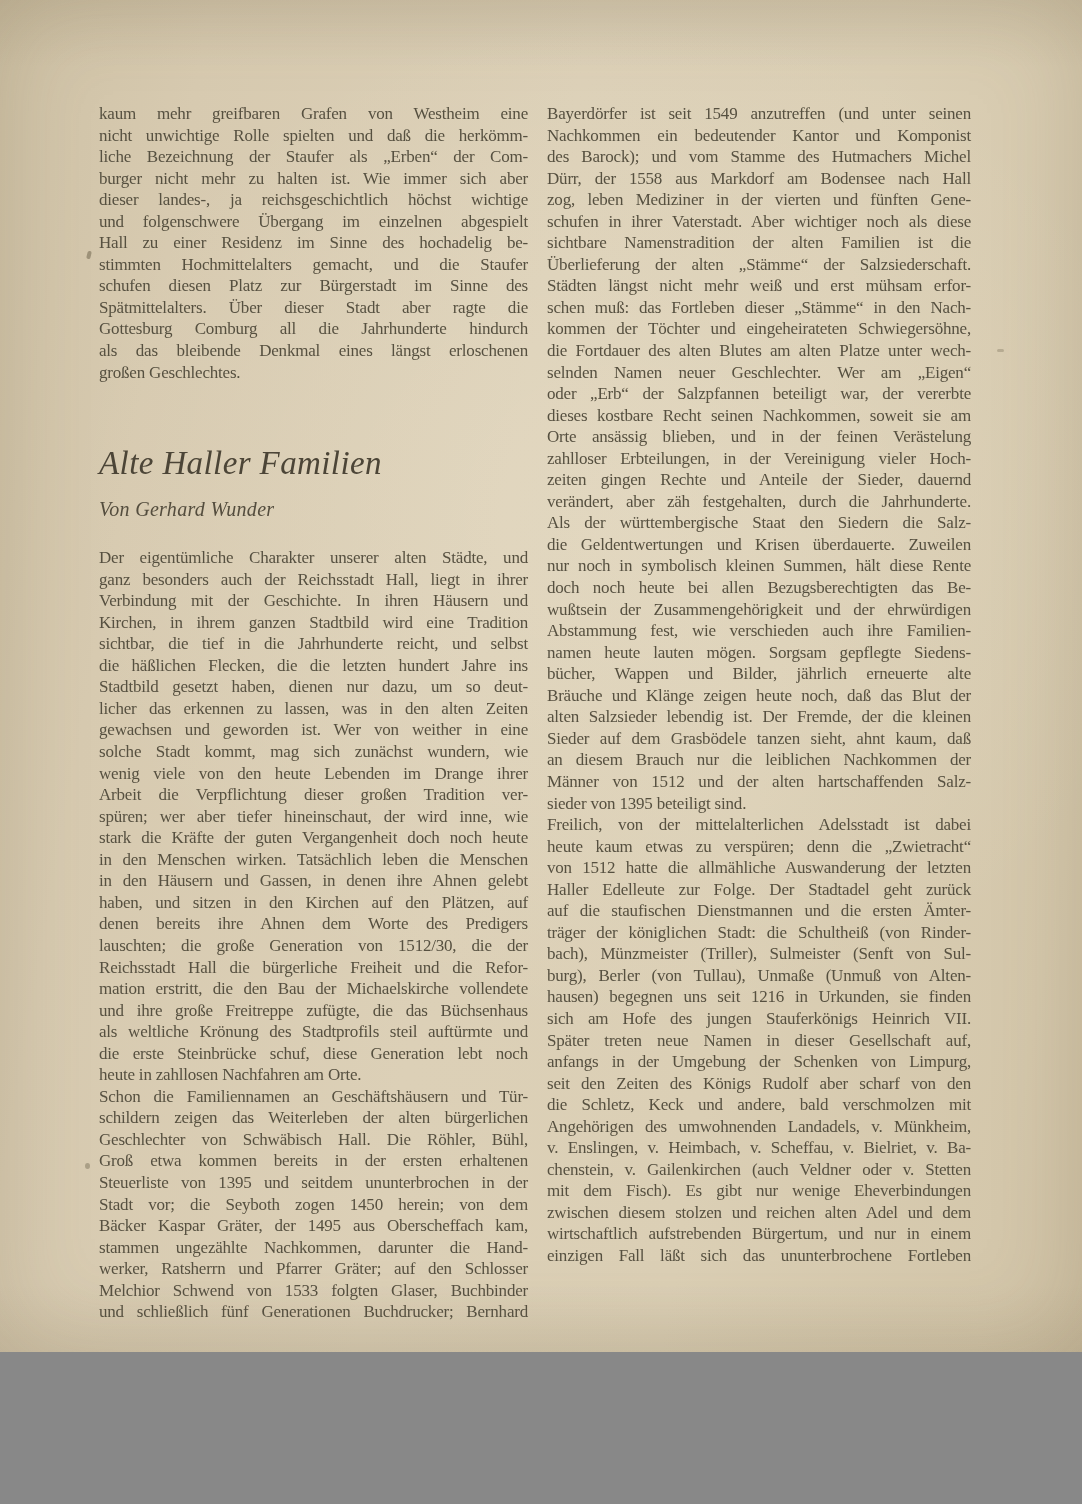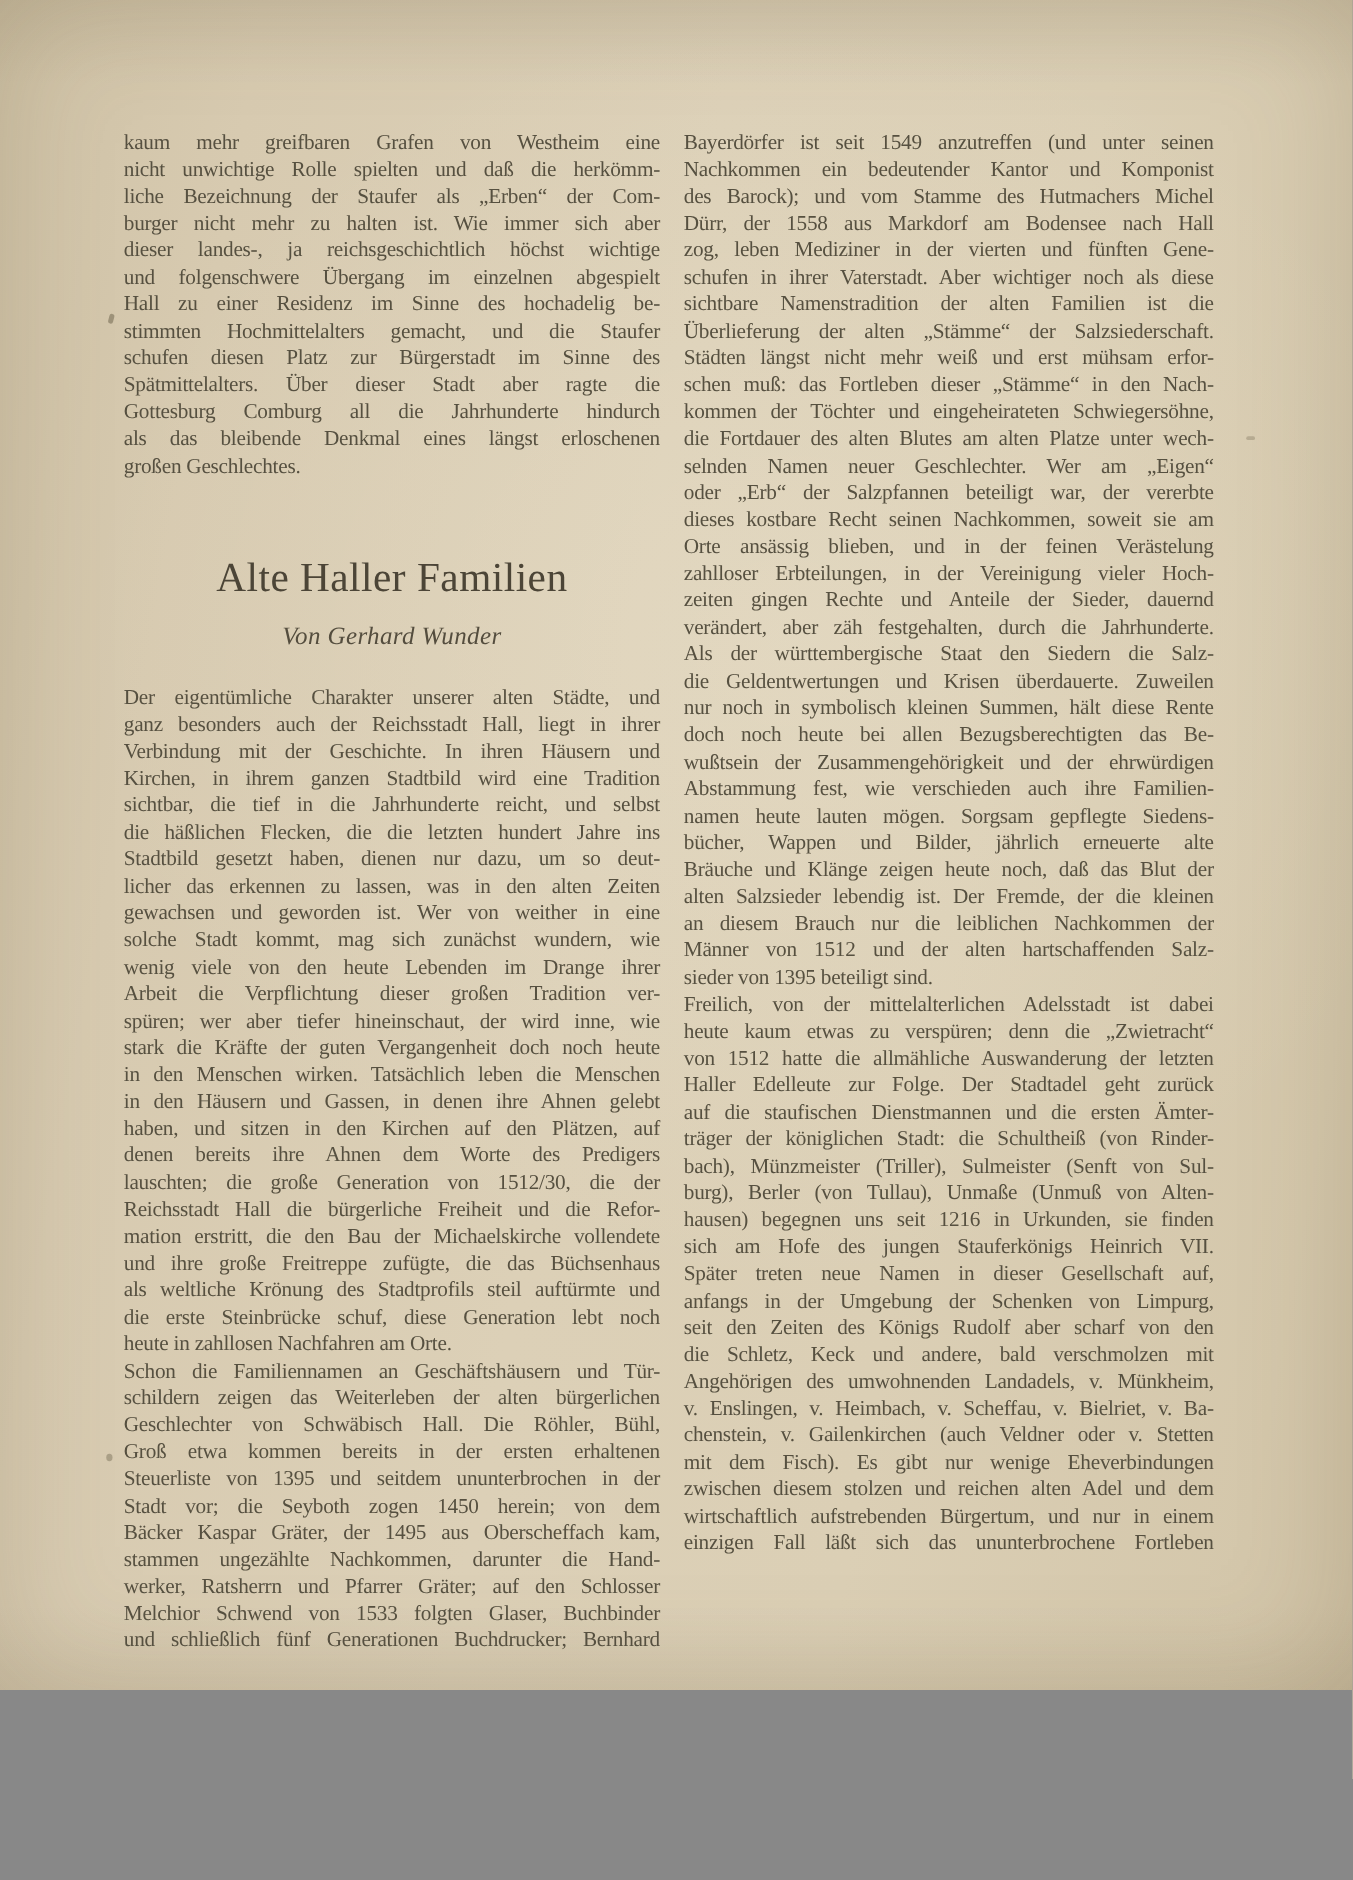--- a/index.html
+++ b/index.html
@@ -29,30 +29,31 @@
     text-align: justify;
     text-align-last: justify;
     white-space: normal;
   }
   .line.last { text-align-last: left; }
   .heading {
     margin: 60px 0 0 0;
     font-size: 33px;
     font-weight: 400;
     line-height: 40px;
-    text-align: center;
+    text-align: left;
     letter-spacing: 0.4px;
     color: #4c4537;
+    font-style: italic;
   }
   .byline {
     margin-top: 13px;
     font-size: 20px;
     font-style: italic;
     line-height: 26px;
-    text-align: center;
+    text-align: left;
     letter-spacing: 0.3px;
     color: #544d3e;
   }
   .para-resume { margin-top: 25px; }
   .page-number {
     position: absolute;
     left: 99px;
     top: 1366px;
     font-size: 26px;
     color: #4f4839;
@@ -164,20 +165,21 @@
         <div class="line">Als der württembergische Staat den Siedern die Salz-</div>
         <div class="line">die Geldentwertungen und Krisen überdauerte. Zuweilen</div>
         <div class="line">nur noch in symbolisch kleinen Summen, hält diese Rente</div>
         <div class="line">doch noch heute bei allen Bezugsberechtigten das Be-</div>
         <div class="line">wußtsein der Zusammengehörigkeit und der ehrwürdigen</div>
         <div class="line">Abstammung fest, wie verschieden auch ihre Familien-</div>
         <div class="line">namen heute lauten mögen. Sorgsam gepflegte Siedens-</div>
         <div class="line">bücher, Wappen und Bilder, jährlich erneuerte alte</div>
         <div class="line">Bräuche und Klänge zeigen heute noch, daß das Blut der</div>
         <div class="line">alten Salzsieder lebendig ist. Der Fremde, der die kleinen</div>
+        <div class="line">Sieder auf dem Grasbödele tanzen sieht, ahnt kaum, daß</div>
         <div class="line">an diesem Brauch nur die leiblichen Nachkommen der</div>
         <div class="line">Männer von 1512 und der alten hartschaffenden Salz-</div>
         <div class="line last">sieder von 1395 beteiligt sind.</div>
       </div>
 
     <div class="para">
         <div class="line">Freilich, von der mittelalterlichen Adelsstadt ist dabei</div>
         <div class="line">heute kaum etwas zu verspüren; denn die „Zwietracht“</div>
         <div class="line">von 1512 hatte die allmähliche Auswanderung der letzten</div>
         <div class="line">Haller Edelleute zur Folge. Der Stadtadel geht zurück</div>

